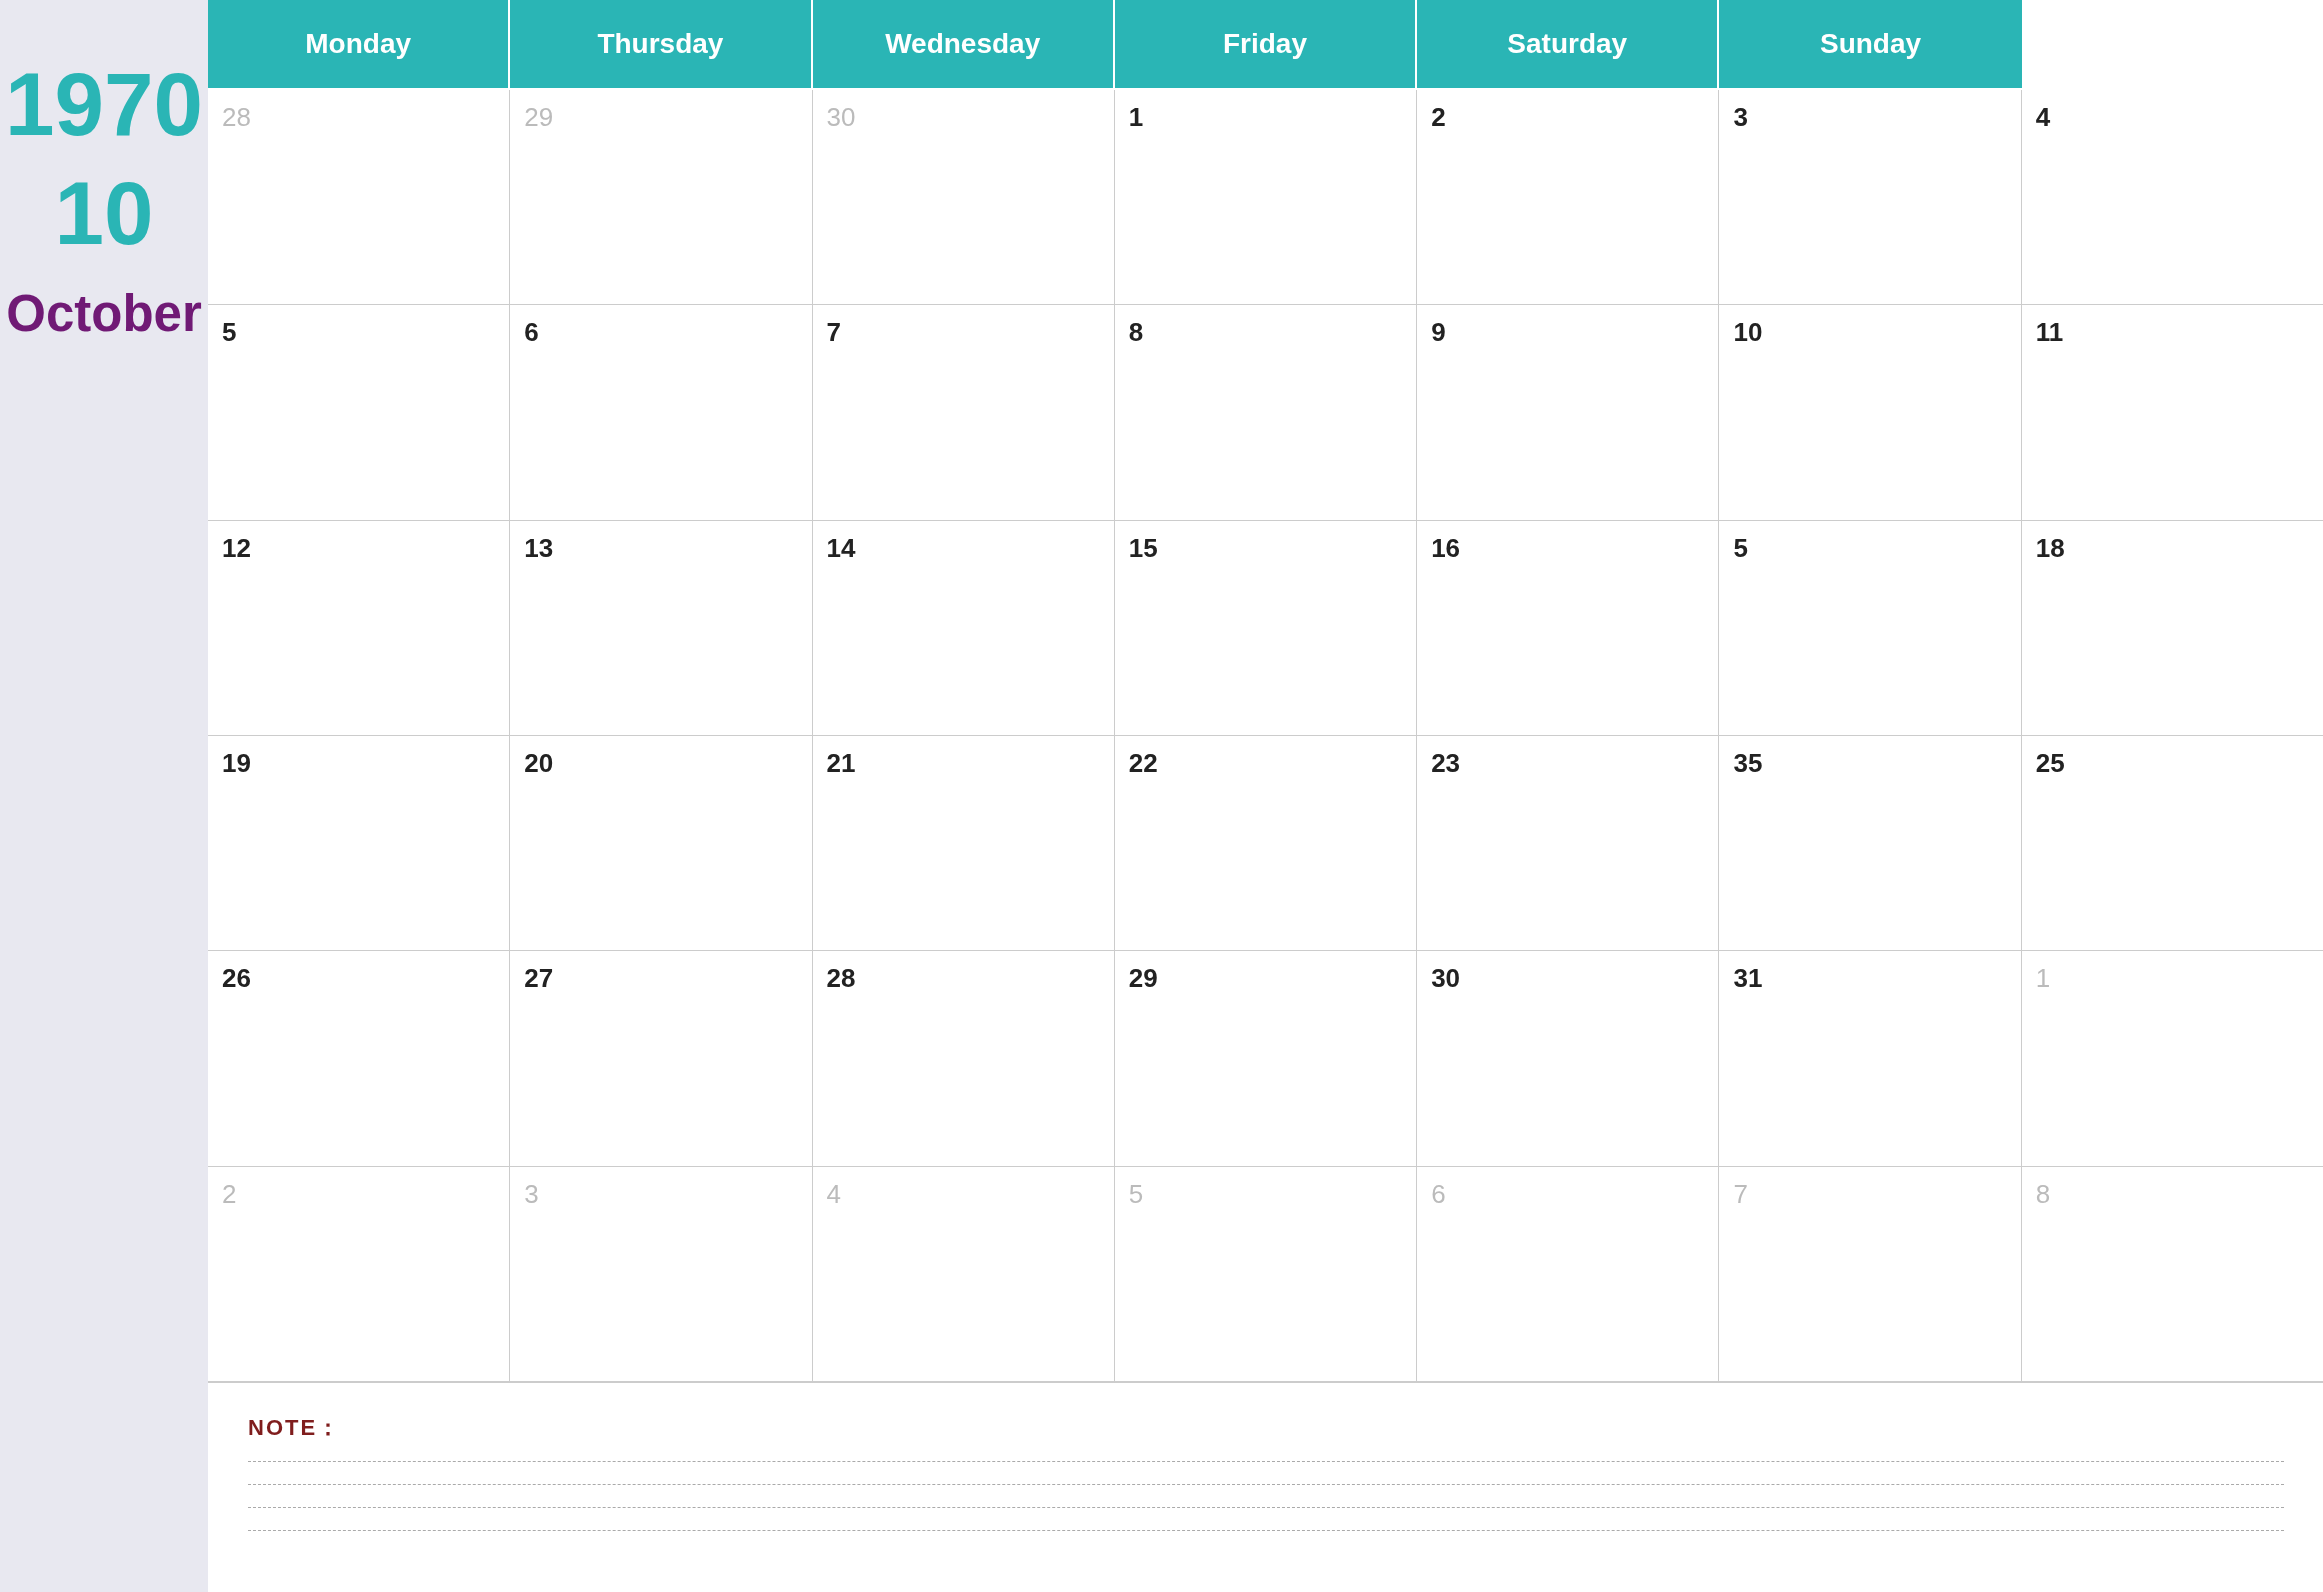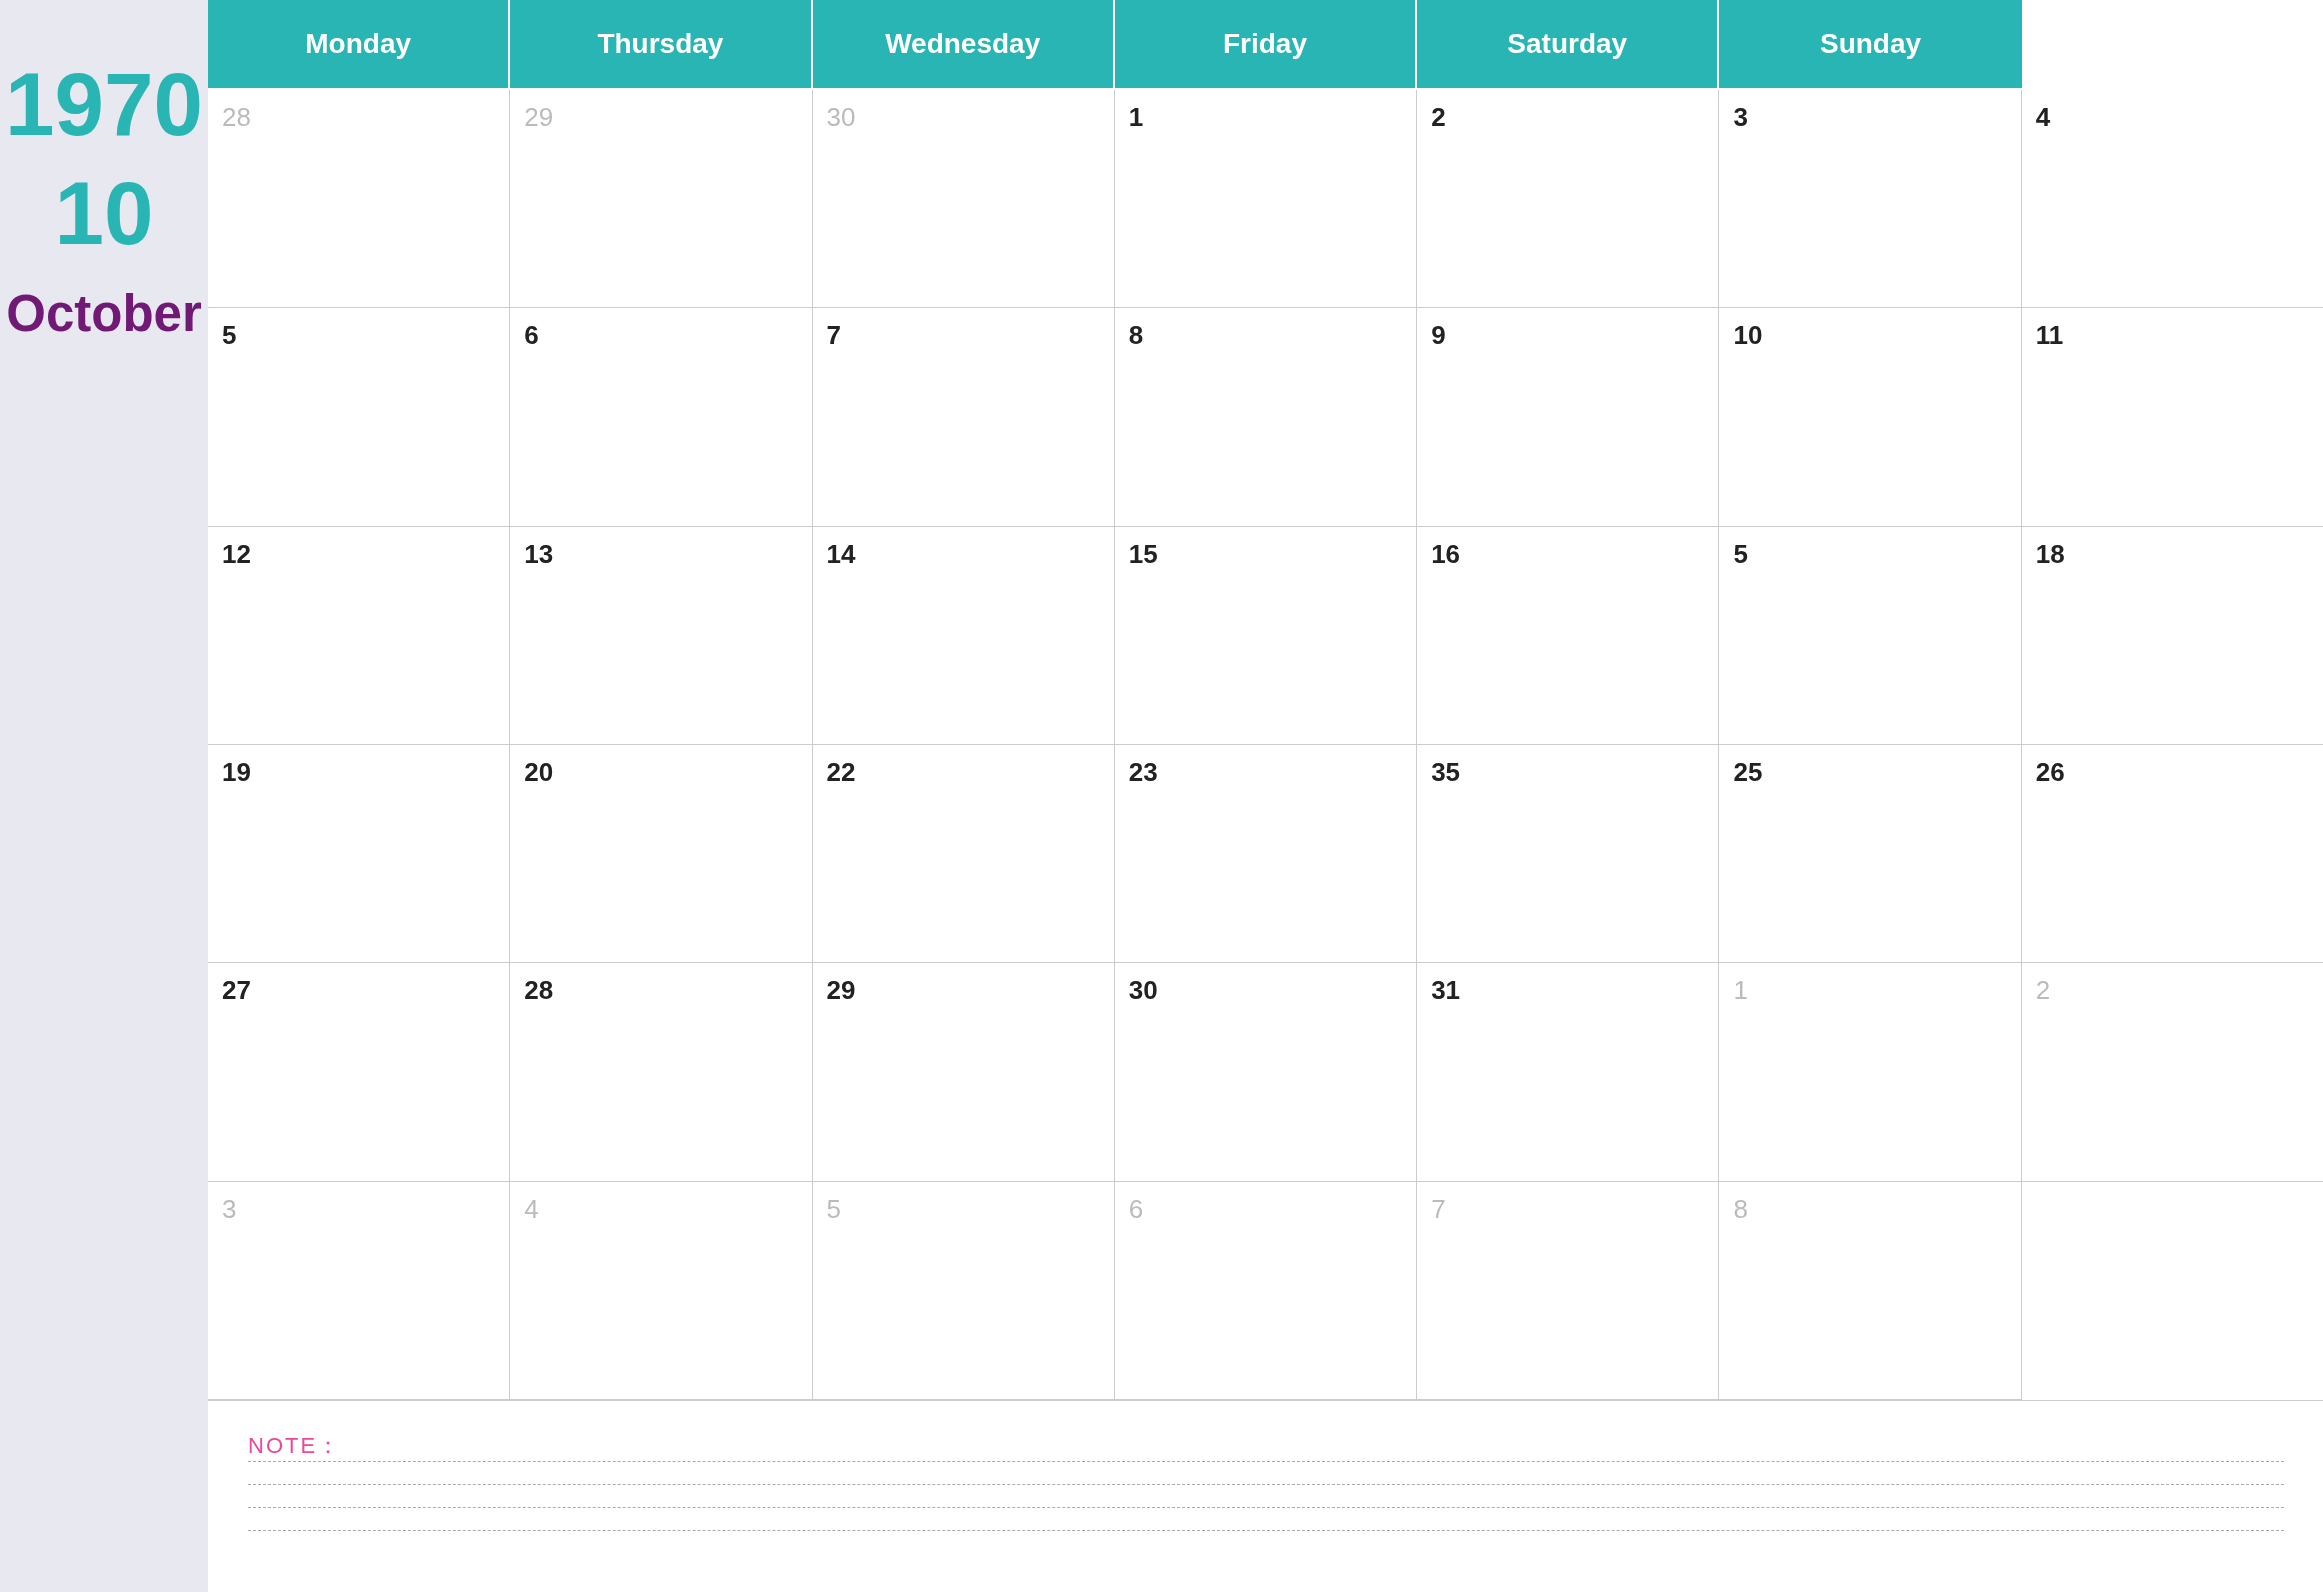--- a/index.html
+++ b/index.html
@@ -115,23 +115,24 @@
     }
 
     .notes-section {
       background: #fff;
       padding: 30px 40px 40px 40px;
       border-top: 1px solid #ccc;
     }
 
     .notes-label {
       font-size: 22px;
-      font-weight: normal;
-      color: #ec4899;
+      font-weight: bold;
+      color: #7f1d1d;
       letter-spacing: 2px;
+      margin-bottom: 18px;
     }
 
     .notes-line {
       border: none;
       border-bottom: 1px dashed #aaa;
       display: block;
       width: 100%;
       margin-bottom: 22px;
       height: 1px;
     }
@@ -173,20 +174,21 @@
         <div class="calendar-cell"><span class="cell-number">11</span></div>
         <div class="calendar-cell"><span class="cell-number">12</span></div>
         <div class="calendar-cell"><span class="cell-number">13</span></div>
         <div class="calendar-cell"><span class="cell-number">14</span></div>
         <div class="calendar-cell"><span class="cell-number">15</span></div>
         <div class="calendar-cell"><span class="cell-number">16</span></div>
         <div class="calendar-cell"><span class="cell-number">5</span></div>
         <div class="calendar-cell"><span class="cell-number">18</span></div>
         <div class="calendar-cell"><span class="cell-number">19</span></div>
         <div class="calendar-cell"><span class="cell-number">20</span></div>
+        <div class="calendar-cell"><span class="cell-number">21</span></div>
         <div class="calendar-cell"><span class="cell-number">22</span></div>
         <div class="calendar-cell"><span class="cell-number">23</span></div>
         <div class="calendar-cell"><span class="cell-number">35</span></div>
         <div class="calendar-cell"><span class="cell-number">25</span></div>
         <div class="calendar-cell"><span class="cell-number">26</span></div>
         <div class="calendar-cell"><span class="cell-number">27</span></div>
         <div class="calendar-cell"><span class="cell-number">28</span></div>
         <div class="calendar-cell"><span class="cell-number">29</span></div>
         <div class="calendar-cell"><span class="cell-number">30</span></div>
         <div class="calendar-cell"><span class="cell-number">31</span></div>

